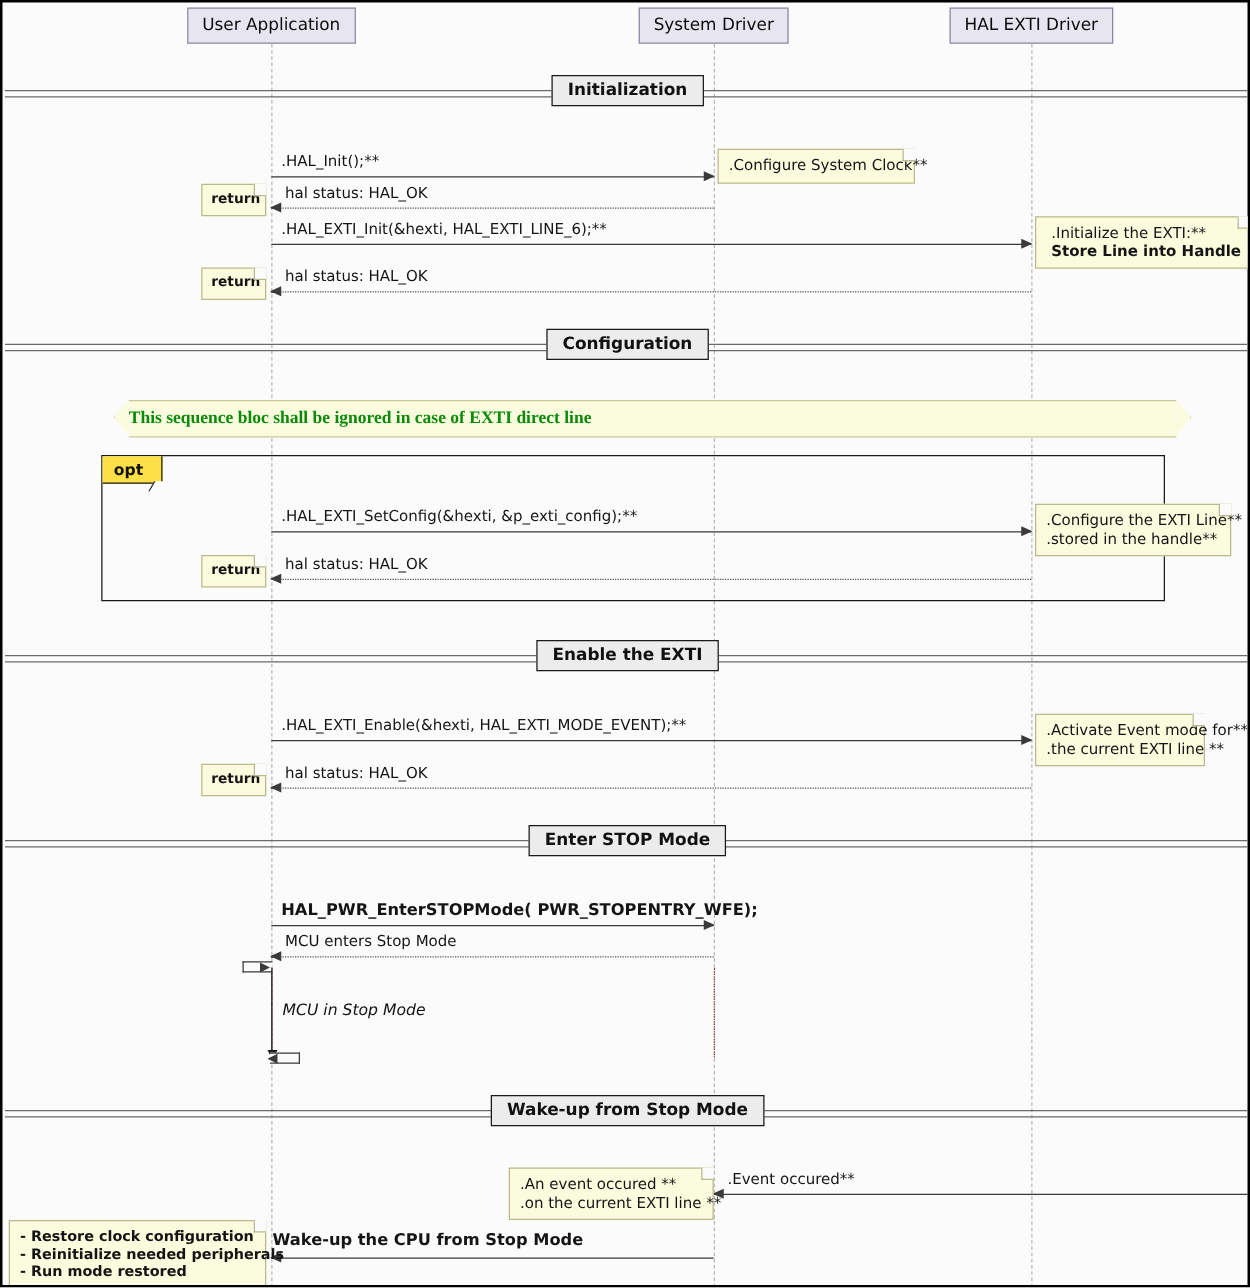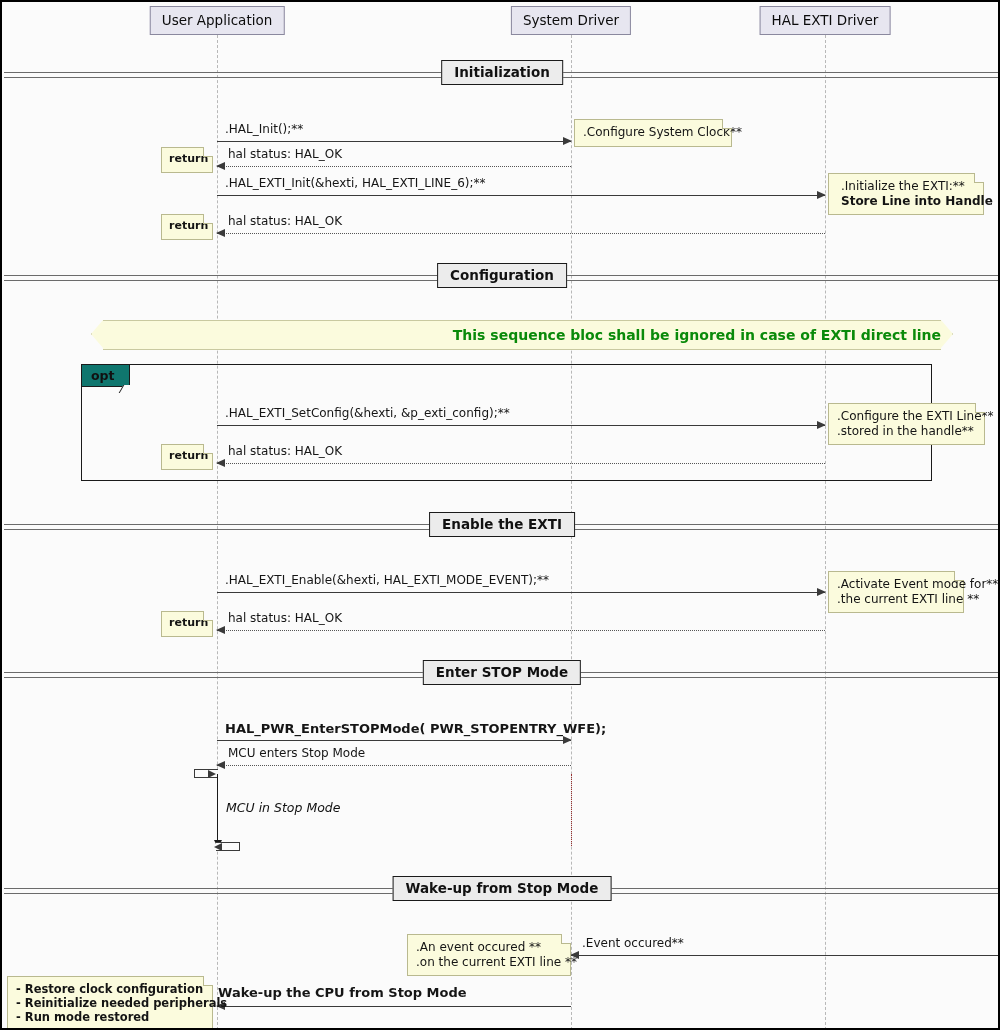--- a/index.html
+++ b/index.html
@@ -87,33 +87,33 @@
   .note.ret{font-weight:bold;font-size:11px;padding:4px 7px 5px 7px;}
 
   
   .refbox{
     position:absolute;
     background:#fbfbdd;
     border-top:1px solid #c9c9a0;border-bottom:1px solid #c9c9a0;
     box-sizing:border-box;
     text-align:center;
     font-size:14px;font-weight:bold;color:#0a8a0a;
-    display:flex;align-items:center;justify-content:flex-end;
+    display:flex;align-items:center;justify-content:flex-start;font-family:Liberation Serif, serif;
   }
   .refbox .cap{position:absolute;top:-1px;width:12px;height:100%;box-sizing:border-box;}
   .refbox .cap.l{left:-12px;border-left:1px solid #c9c9a0;
     background:#fbfbdd;clip-path:polygon(100% 0,100% 100%,0 50%);}
   .refbox .cap.r{right:-12px;border-right:1px solid #c9c9a0;
     background:#fbfbdd;clip-path:polygon(0 0,0 100%,100% 50%);}
 
   
   .frame{position:absolute;border:1.3px solid #1a1a1a;box-sizing:border-box;background:transparent;}
   .frame-tag{
     position:absolute;left:0;top:0;
-    background:#0f766e;border-right:1.3px solid #1a1a1a;border-bottom:1.3px solid #1a1a1a;
+    background:#fde047;border-right:1.3px solid #1a1a1a;border-bottom:1.3px solid #1a1a1a;
     font-size:12.5px;font-weight:bold;color:#111;
     padding:4px 14px 4px 9px;line-height:13px;
   }
   .frame-tag::after{
     content:"";position:absolute;right:-1px;bottom:-7px;
     width:8px;height:8px;background:#fbfbfb;
     border-left:1.3px solid #1a1a1a;
     transform:skewX(-30deg);
   }
 
@@ -163,21 +163,21 @@
     <div class="arrowhead left"></div>
     <div class="msg-label" style="left:11px;">hal status: HAL_OK</div>
   </div>
   <div class="note ret" style="left:159px;top:145px;width:52px;"><span>return</span></div>
 
   <div class="msg solid" style="left:215px;top:193px;width:608px;">
     <div class="line"></div>
     <div class="arrowhead right"></div>
     <div class="msg-label" style="left:8px;">.HAL_EXTI_Init(&amp;hexti, HAL_EXTI_LINE_6);**</div>
   </div>
-  <div class="note" style="left:826px;top:171px;width:156px;padding-left:12px;"><span>.Initialize the EXTI:**</span>
+  <div class="note" style="left:826px;top:171px;width:172px;padding-left:12px;"><span>.Initialize the EXTI:**</span>
 <span class="nb">Store Line into Handle</span></div>
 
   <div class="msg dotted" style="left:215px;top:231px;width:608px;">
     <div class="line"></div>
     <div class="arrowhead left"></div>
     <div class="msg-label" style="left:11px;">hal status: HAL_OK</div>
   </div>
   <div class="note ret" style="left:159px;top:212px;width:52px;"><span>return</span></div>
 
   <div class="divider" style="top:272px;">

